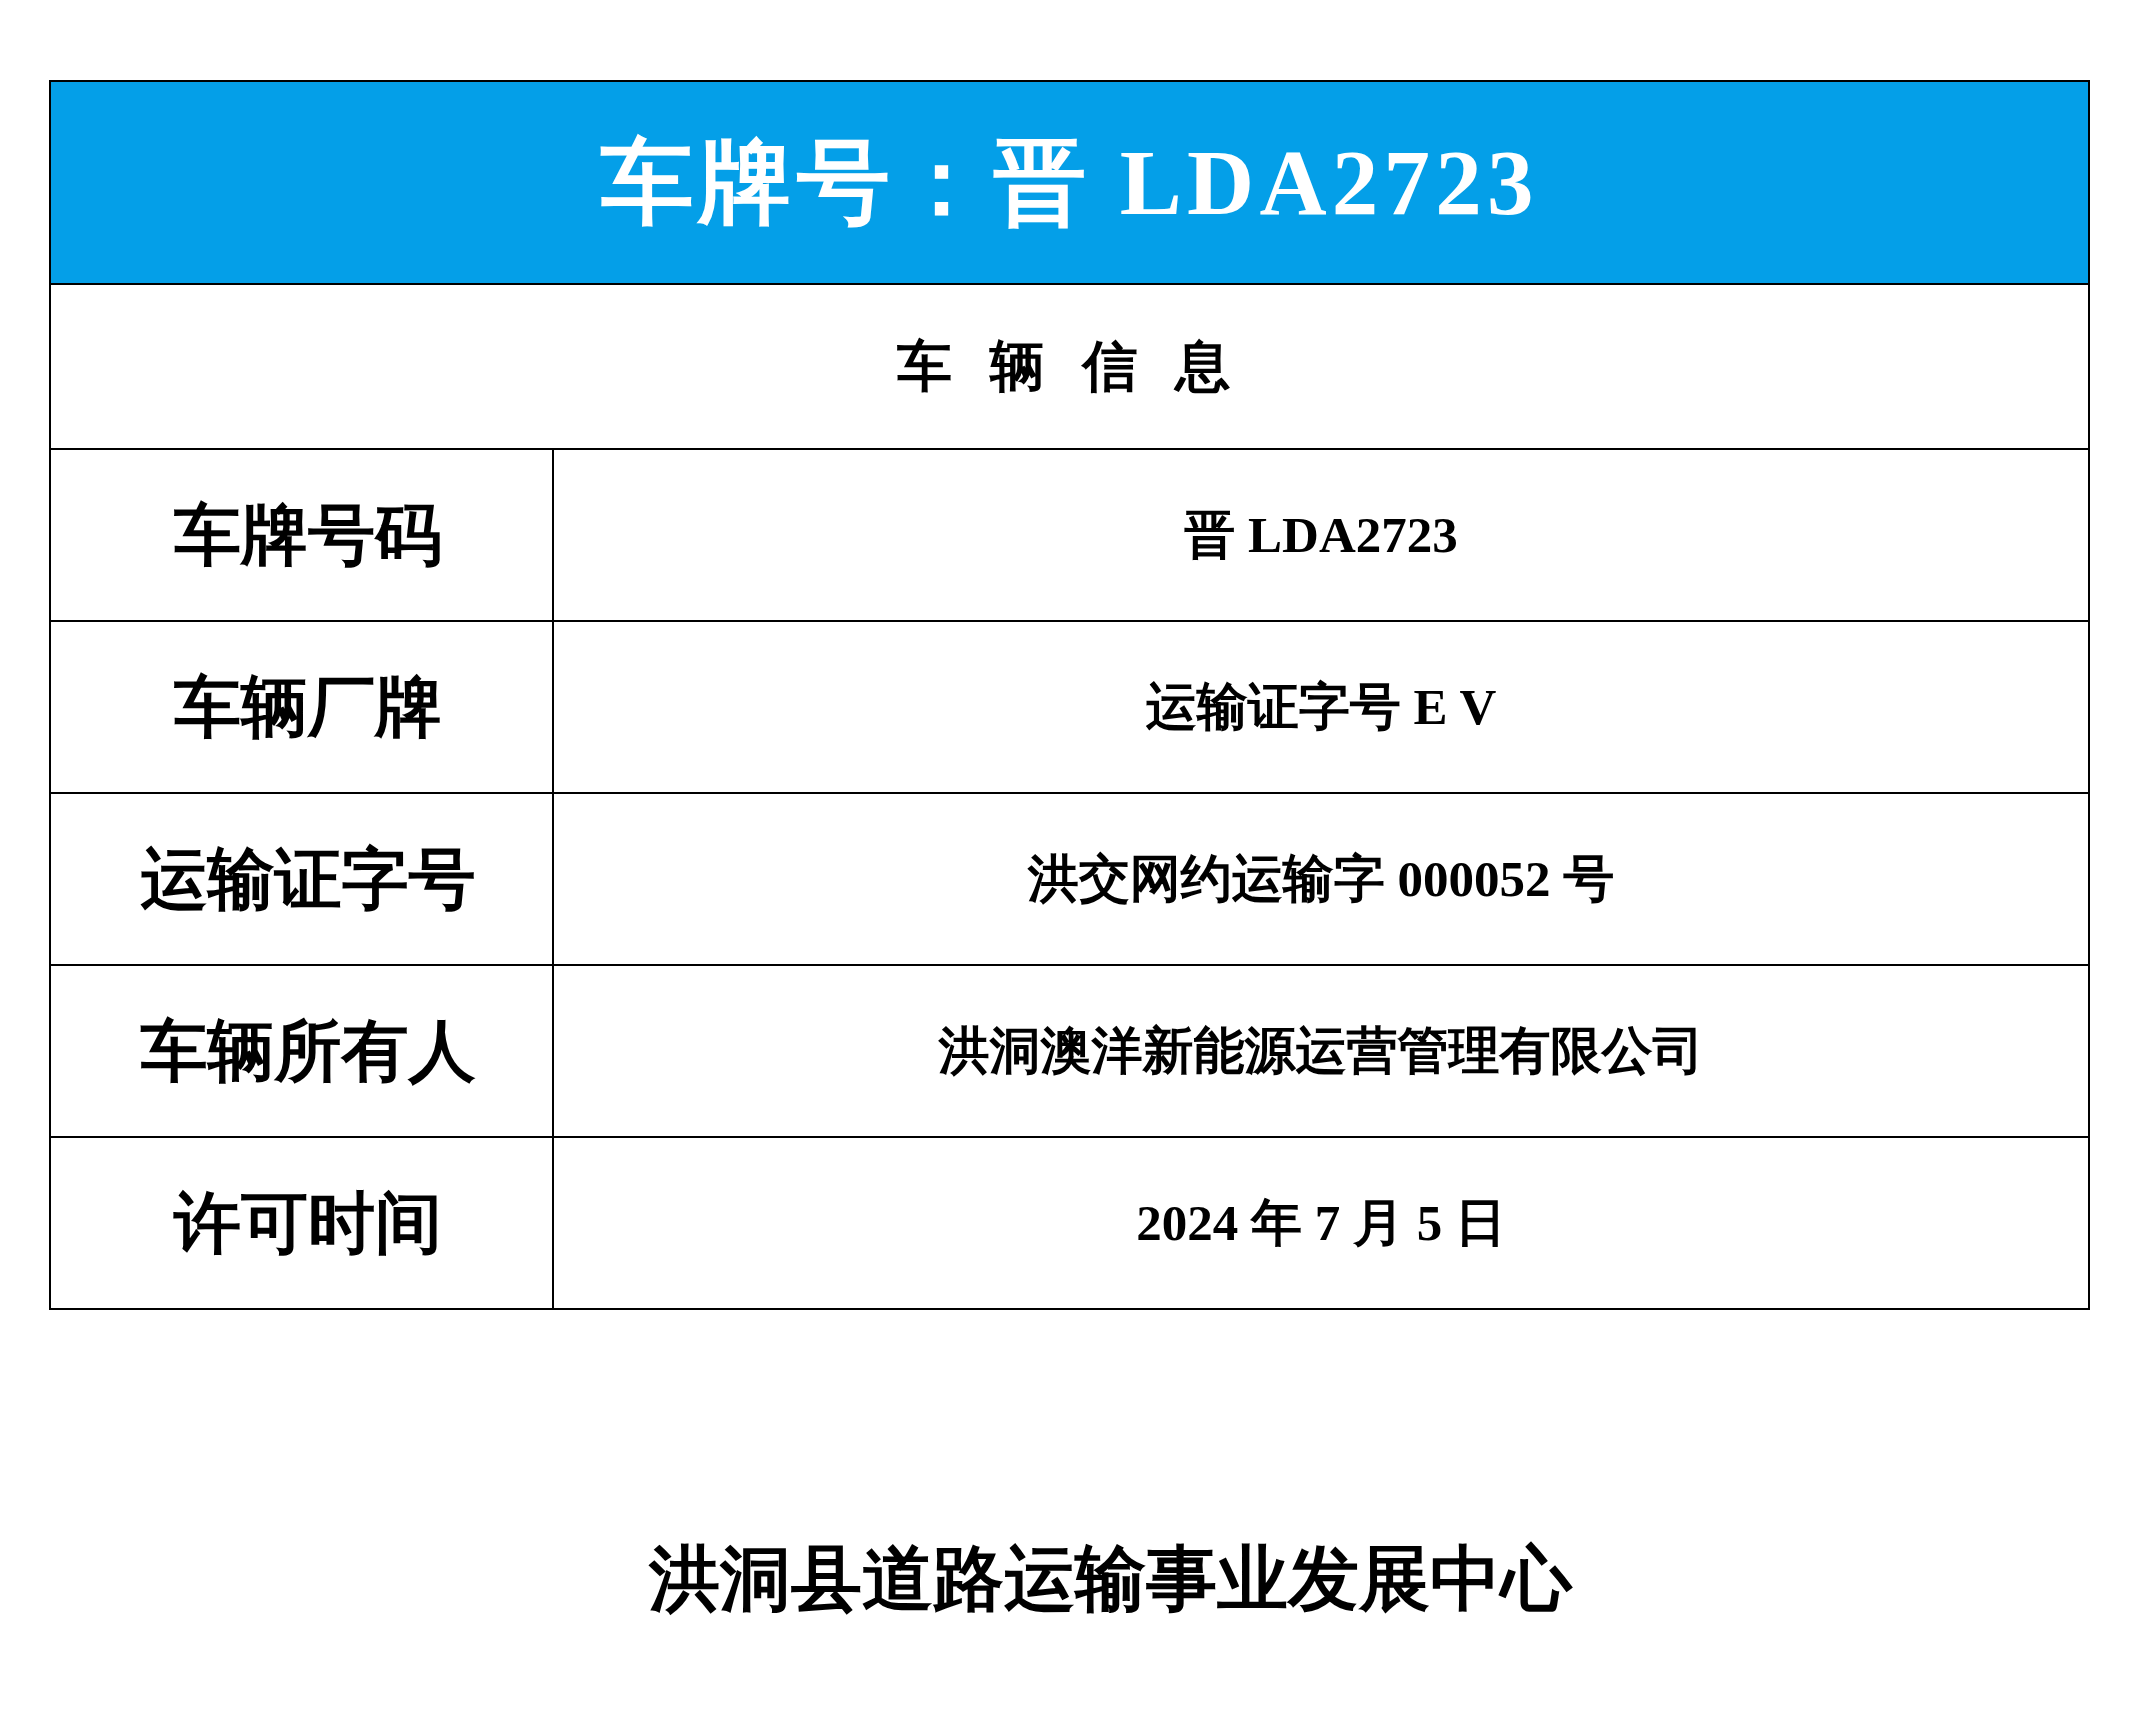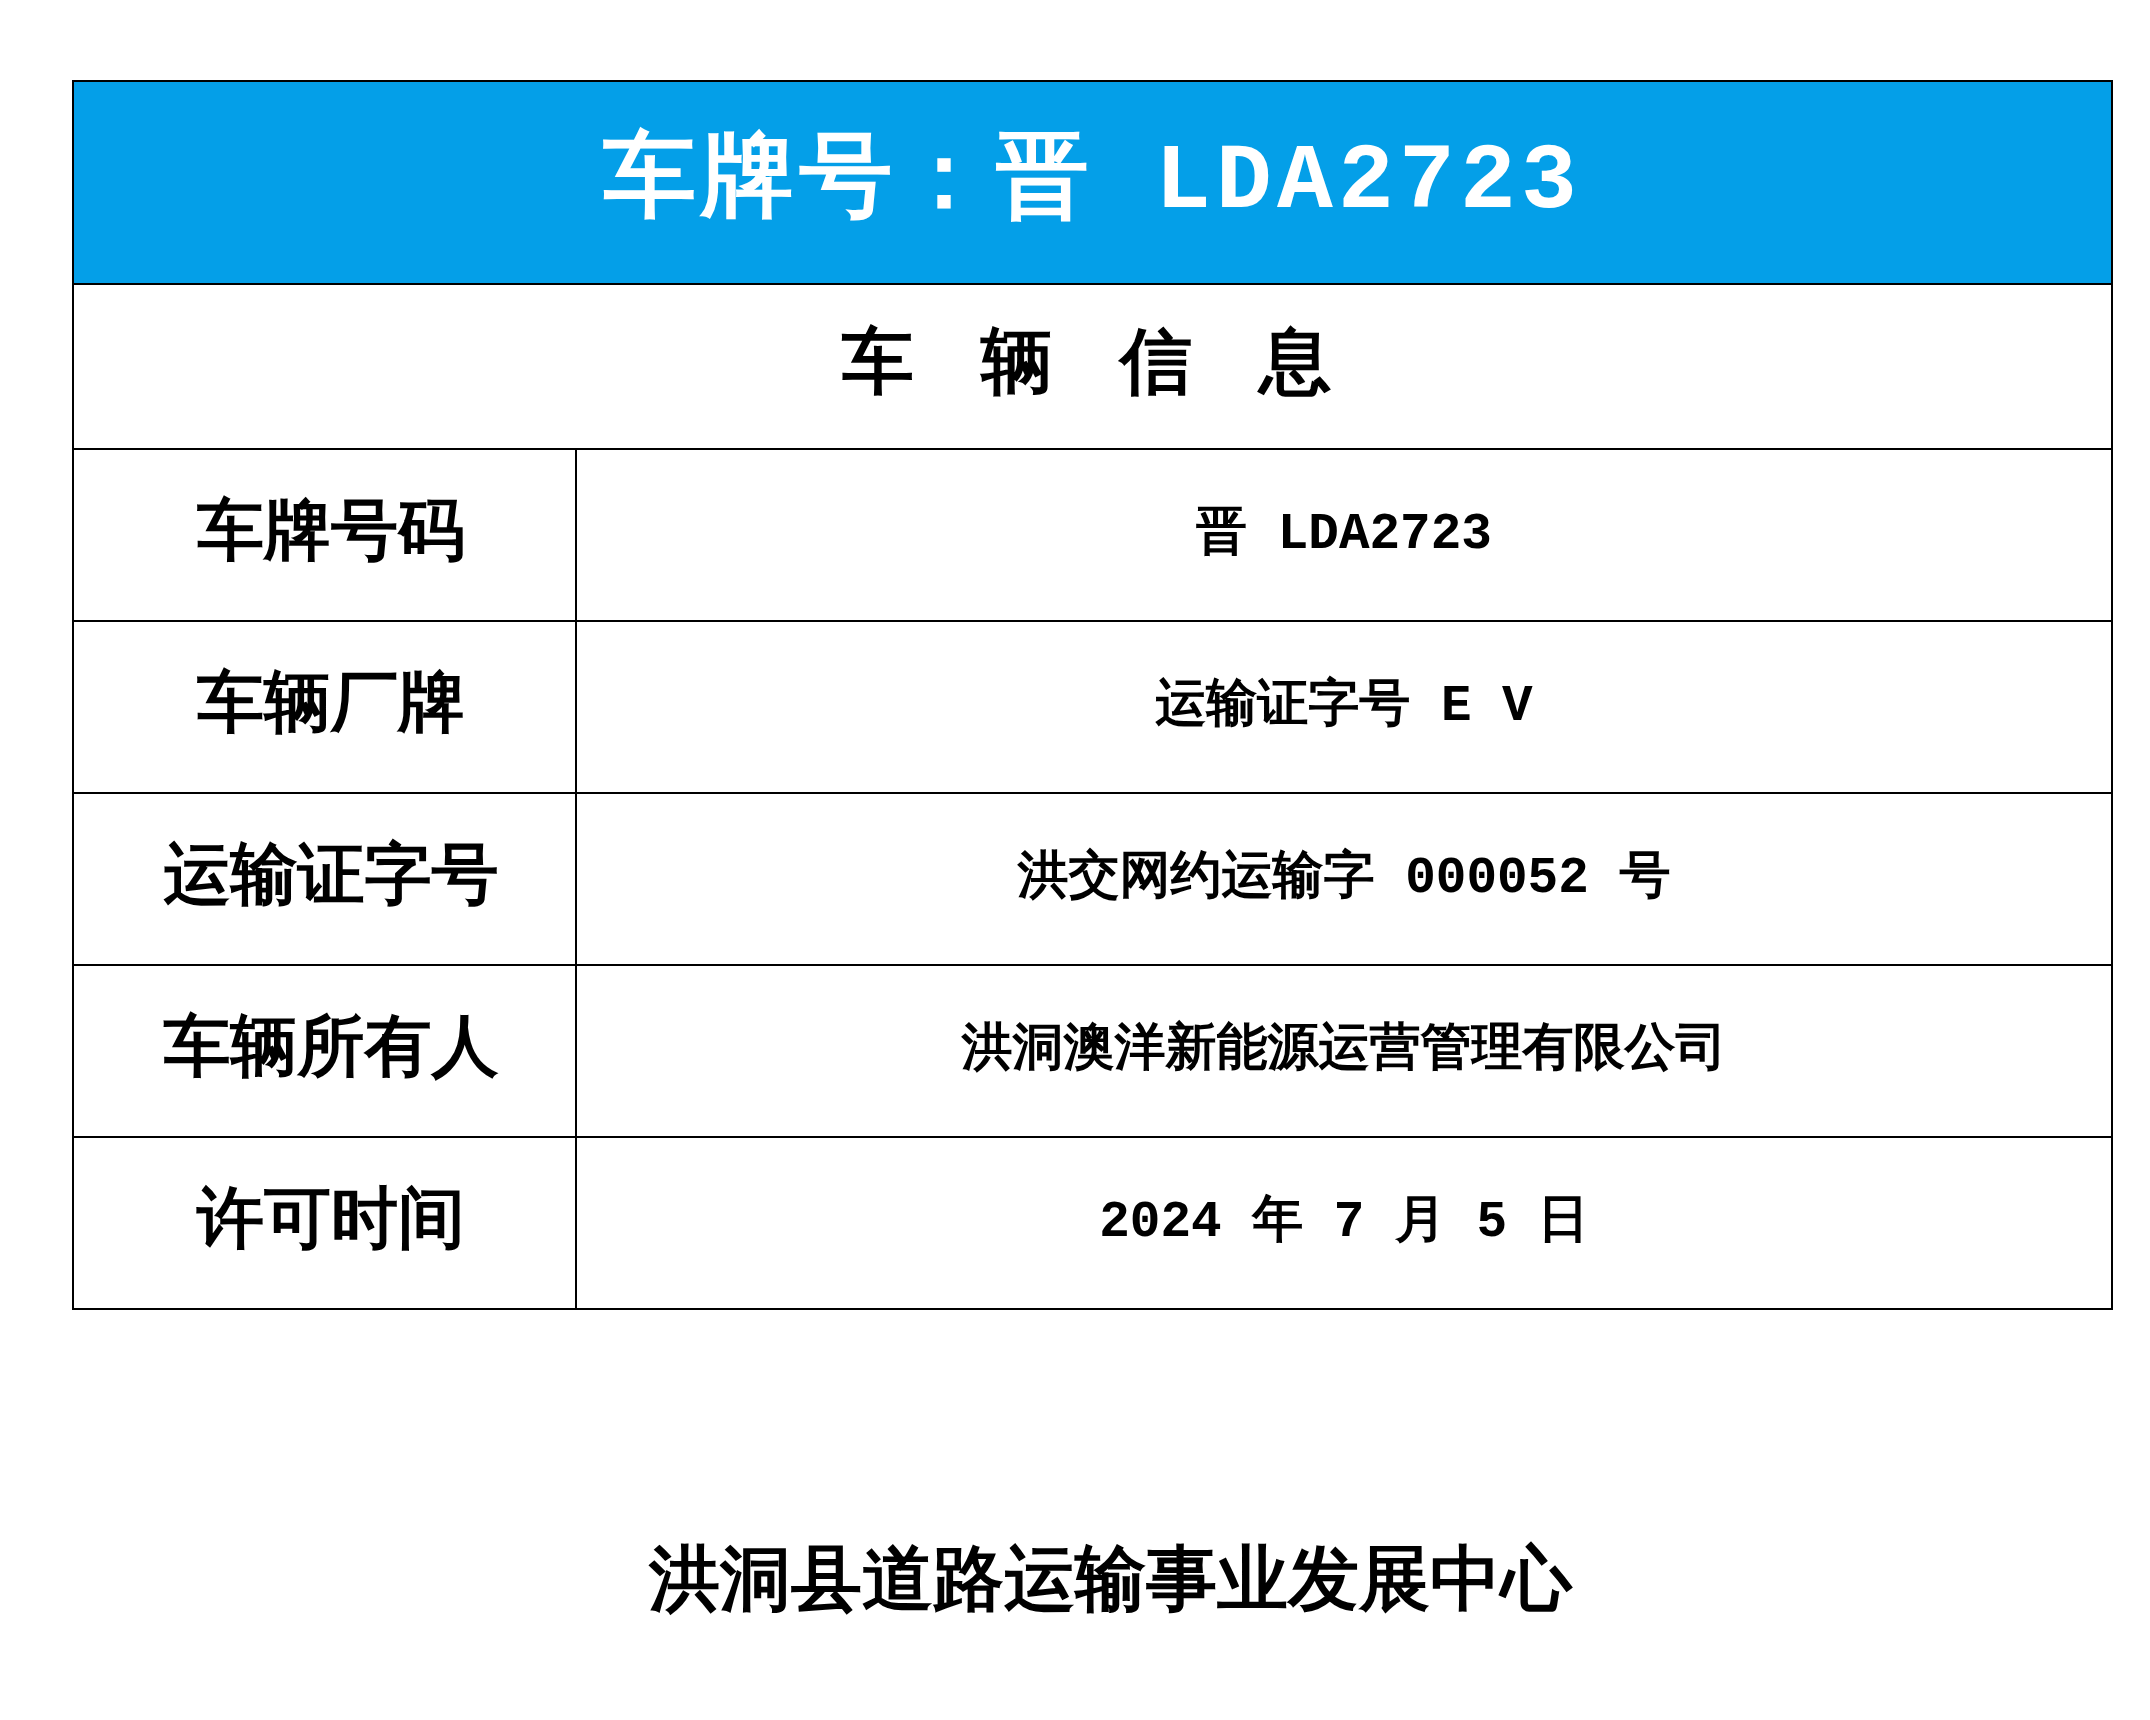--- a/index.html
+++ b/index.html
@@ -9,27 +9,26 @@
   }
   body {
     width: 2151px;
     height: 1721px;
     position: relative;
     font-family: "Liberation Serif", "DejaVu Serif", serif;
     color: #000000;
   }
   .doc-table {
     position: absolute;
-    left: 72px;
+    left: 49px;
     top: 80px;
     width: 2041px;
     border: 2.6px solid #000000;
     box-sizing: border-box;
     background: #ffffff;
-    font-family: Liberation Mono, monospace;
   }
   .row {
     display: flex;
     align-items: center;
     box-sizing: border-box;
   }
   .row + .row {
     border-top: 2.6px solid #000000;
   }
   .plate-header {
@@ -43,21 +42,21 @@
     font-weight: bold;
     letter-spacing: 5.2px;
     line-height: 1;
     text-align: center;
   }
   .section-header {
     height: 165px;
     justify-content: center;
   }
   .section-header .section-text {
-    font-size: 72px;
+    font-size: 55px;
     font-weight: bold;
     letter-spacing: 12px;
     line-height: 1;
   }
   .data-row {
     height: 172px;
   }
   .label-cell {
     width: 490px;
     border-right: 2.6px solid #000000;

